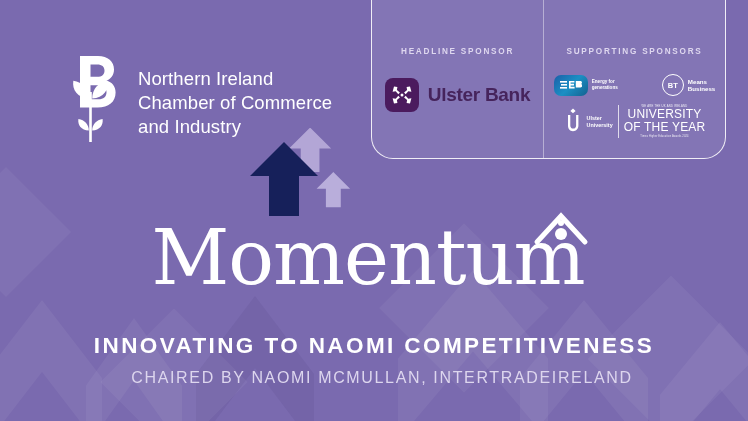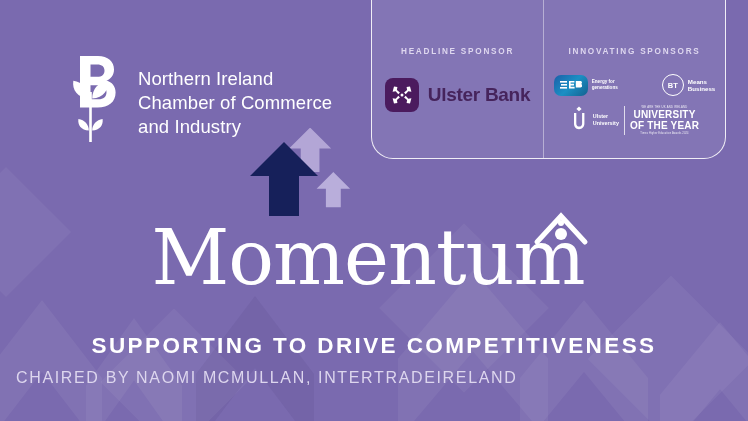--- a/index.html
+++ b/index.html
@@ -172,21 +172,21 @@
     white-space: pre-line;
   }
   .uoty {
     border-left: 1px solid rgba(255,255,255,0.75);
     padding-left: 5px;
     text-align: center;
     color: #ffffff;
   }
   .uoty-pre { font-size: 2.7px; letter-spacing: 0.25px; opacity: 0.9; }
   .uoty-main {
-    font-size: 10px; font-weight: 700; line-height: 1.1;
+    font-size: 12px; font-weight: 400; line-height: 1.1;
     letter-spacing: 0.2px; white-space: pre-line;
   }
   .uoty-sub { font-size: 2.6px; letter-spacing: 0.15px; opacity: 0.85; margin-top: 1px; }
 
   
   .arrows { position: absolute; left: 240px; top: 128px; width: 130px; height: 115px; }
 
   
   .momentum-block {
     position: absolute;
@@ -214,20 +214,21 @@
     text-align: center;
     color: #ffffff;
     font-size: 22.5px;
     font-weight: 700;
     letter-spacing: 2.4px;
   }
   .subline {
     position: absolute;
     left: 16px; right: 0;
     top: 369px;
+    text-align: center;
     color: #ddd6ee;
     font-size: 16px;
     font-weight: 400;
     letter-spacing: 1.65px;
   }
 </style>
 </head>
 <body>
 
 <div class="stage">
@@ -275,21 +276,21 @@
               <path d="M20 20.6l-3.4-.5.5-3.1-3-2.6 1.6-1.6 2.6 3 3.1-.5z"></path>
               <circle cx="12" cy="12" r="1.5"></circle>
             </g>
           </svg>
         </span>
         <span class="ub-name">Ulster Bank</span>
       </div>
     </div>
 
     <div class="sp-col supporting">
-      <div class="sp-heading">INNOVATING SPONSORS</div>
+      <div class="sp-heading">SUPPORTING SPONSORS</div>
 
       <div class="support-row">
         <div class="esb-lockup">
           <span class="esb-pill">
             <svg width="22" height="10" viewBox="0 0 22 10" xmlns="http://www.w3.org/2000/svg">
               <g fill="#ffffff">
                 <rect x="0" y="1" width="7" height="1.6"></rect>
                 <rect x="1" y="4" width="6" height="1.6"></rect>
                 <rect x="0" y="7" width="7" height="1.6"></rect>
                 <path d="M9 1h5.4v1.6H10.6v1.2h3.4v1.6h-3.4v1.4h4v1.6H9z"></path>
@@ -341,16 +342,16 @@
       <span class="mom-accent">
         <svg width="56" height="36" viewBox="0 0 56 36" xmlns="http://www.w3.org/2000/svg">
           <path d="M4 32 L28 6 L52 32" stroke="#ffffff" stroke-width="5" fill="none" stroke-linecap="round"></path>
           <circle cx="28" cy="13" r="3" fill="#ffffff"></circle>
           <circle cx="28" cy="24" r="6" fill="#ffffff"></circle>
         </svg>
       </span>
     </span>
   </div>
 
-  <div class="tagline">SUPPORTING TO DRIVE COMPETITIVENESS</div>
+  <div class="tagline">INNOVATING TO NAOMI COMPETITIVENESS</div>
   <div class="subline">CHAIRED BY NAOMI MCMULLAN, INTERTRADEIRELAND</div>
 
 </div>
 
 </body></html>

